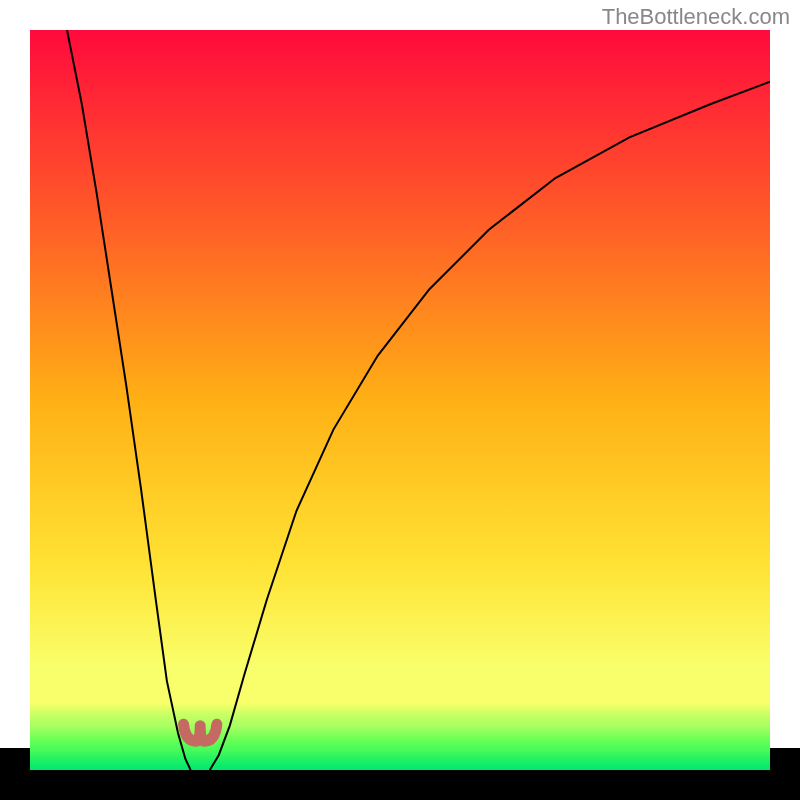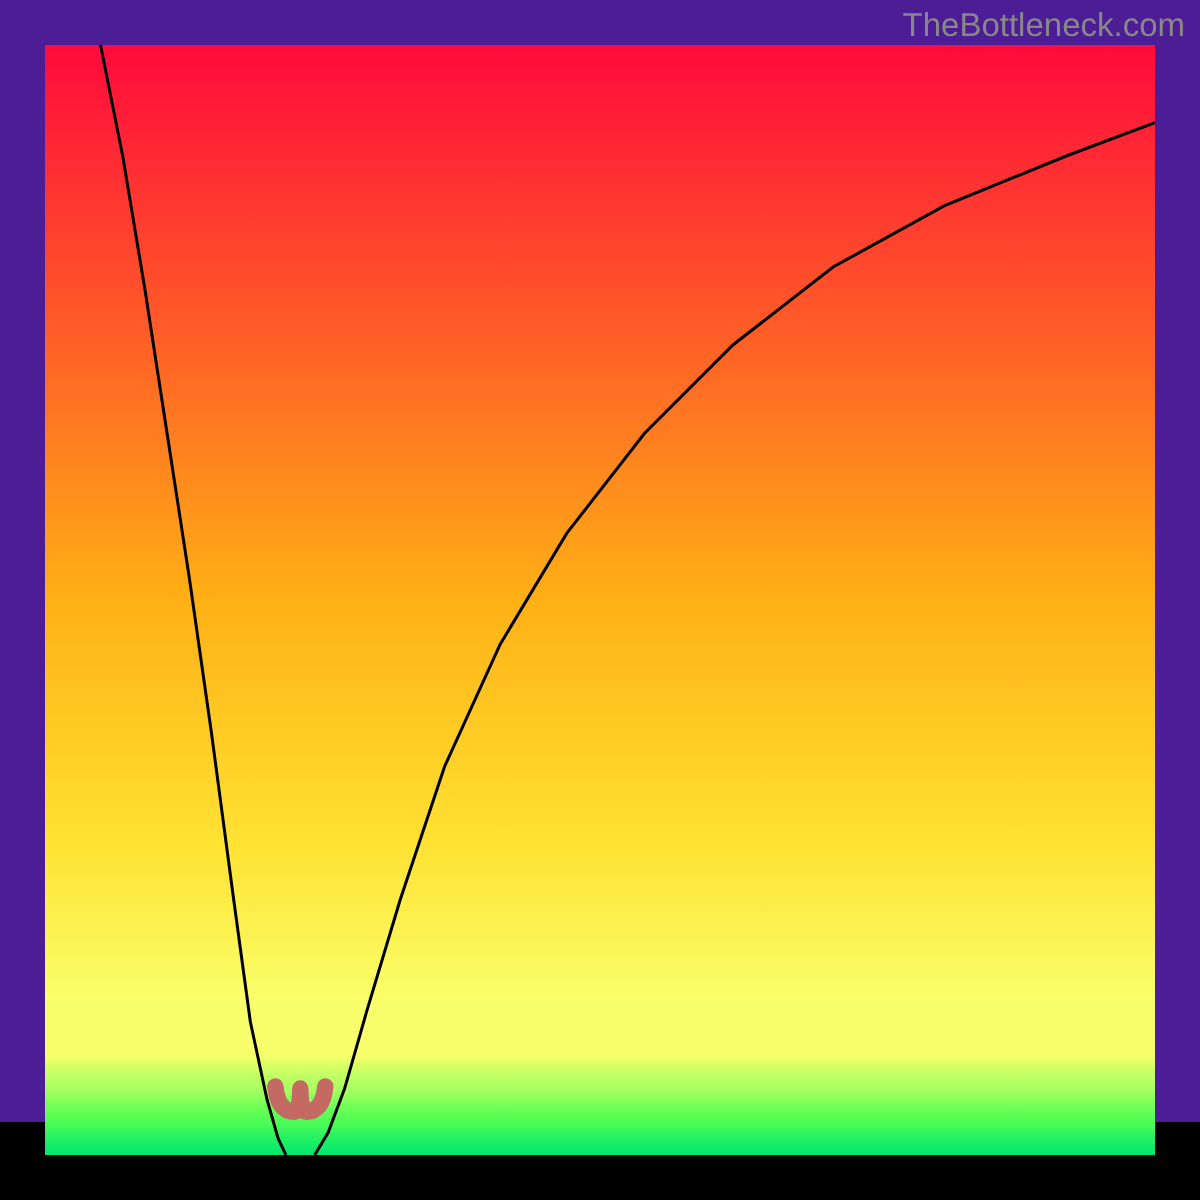--- a/index.html
+++ b/index.html
@@ -7,21 +7,21 @@
     padding: 0;
     width: 800px;
     height: 800px;
     background: #000;
     overflow: hidden;
   }
   .frame {
     position: absolute;
     left: 0; top: 0;
     width: 800px; height: 748px;
-    background: #4c1d95;
+    background: #ffffff;
   }
   .plot {
     position: absolute;
     left: 30px;
     top: 30px;
     width: 740px;
     height: 740px;
     overflow: hidden;
   }
   .gradient {

